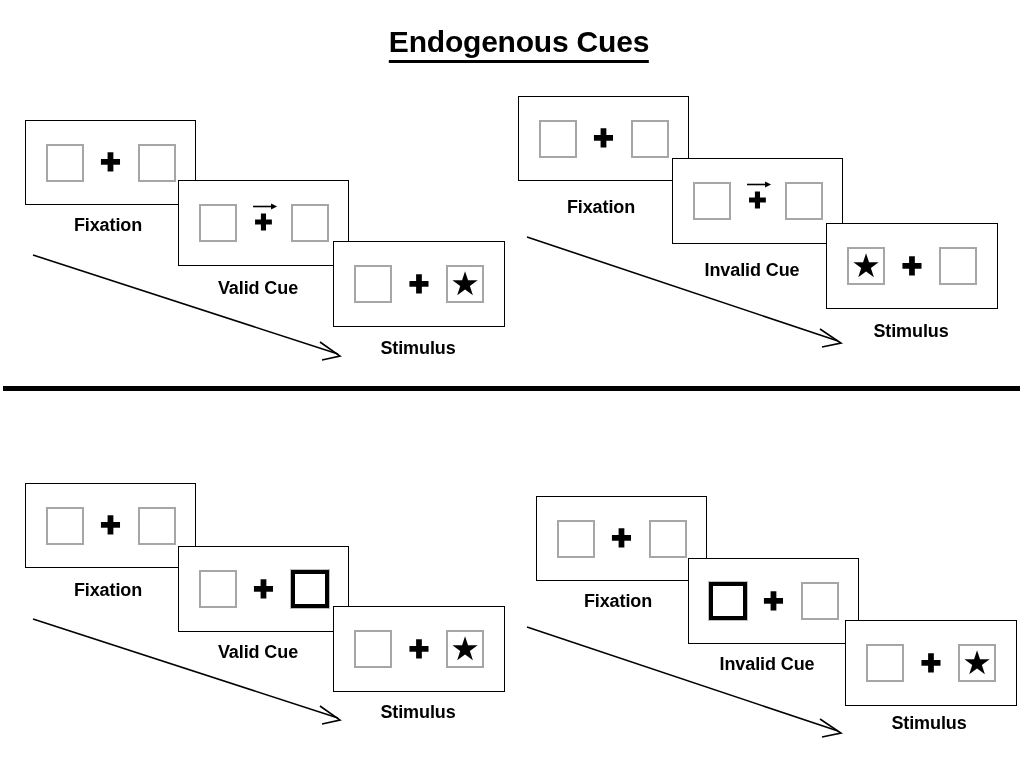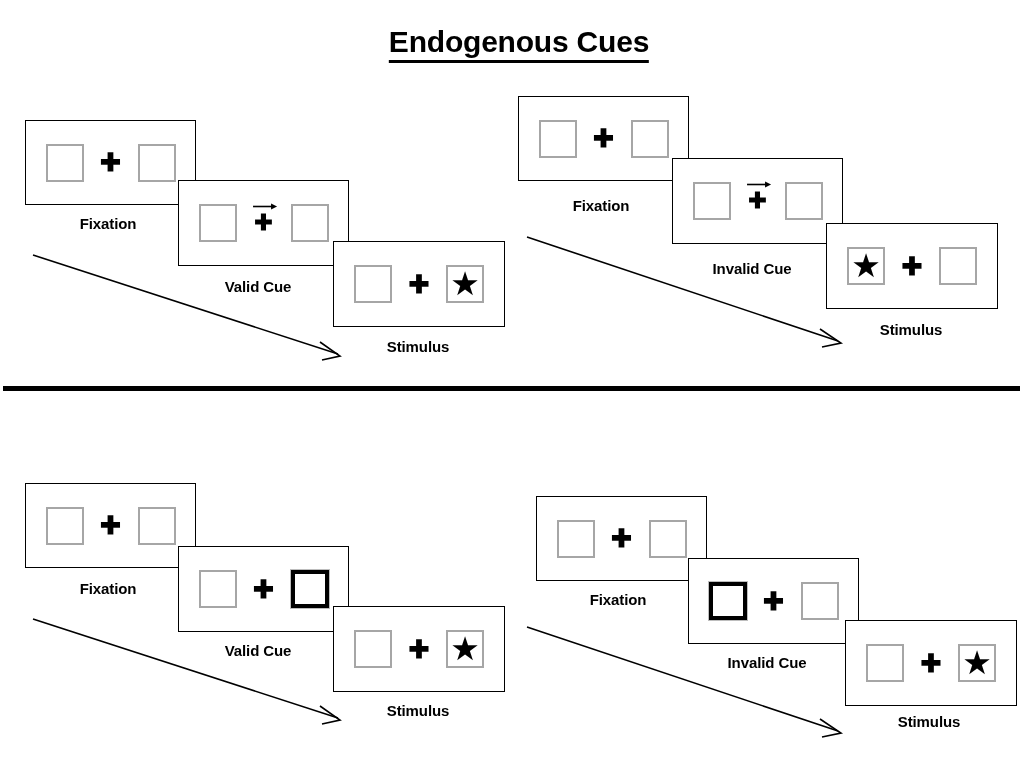--- a/index.html
+++ b/index.html
@@ -97,21 +97,21 @@
     top:-1px;
     left:50%;
     transform:translateX(-46%);
     width:26px;
     height:10px;
   }
 
   
   .stage-label{
     position:absolute;
-    font-size:15px;
+    font-size:18px;
     font-weight:bold;
     white-space:nowrap;
     transform:translateX(-50%);
     letter-spacing:-0.1px;
   }
 
   
   .flow-arrow{position:absolute;overflow:visible;}
 </style>
 </head>

